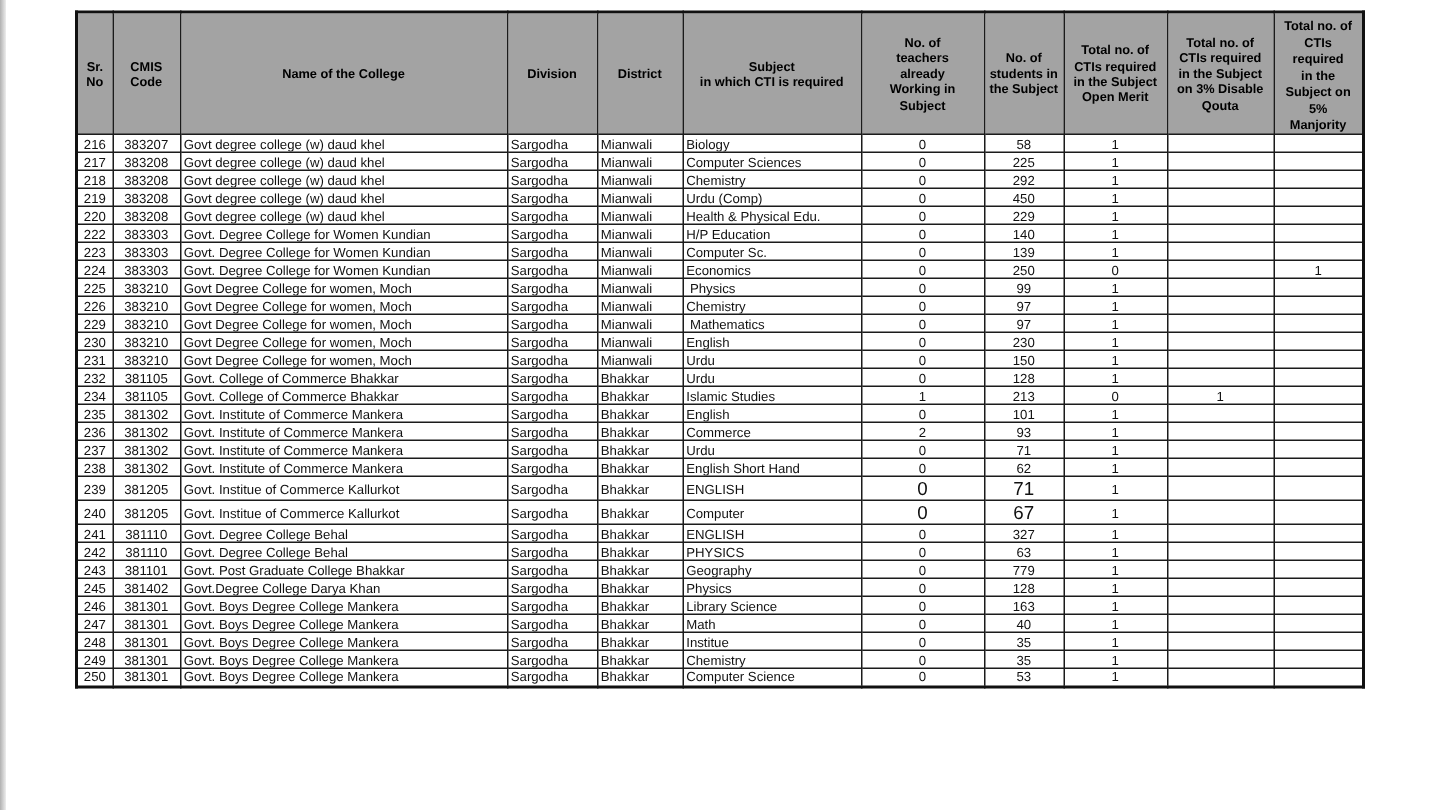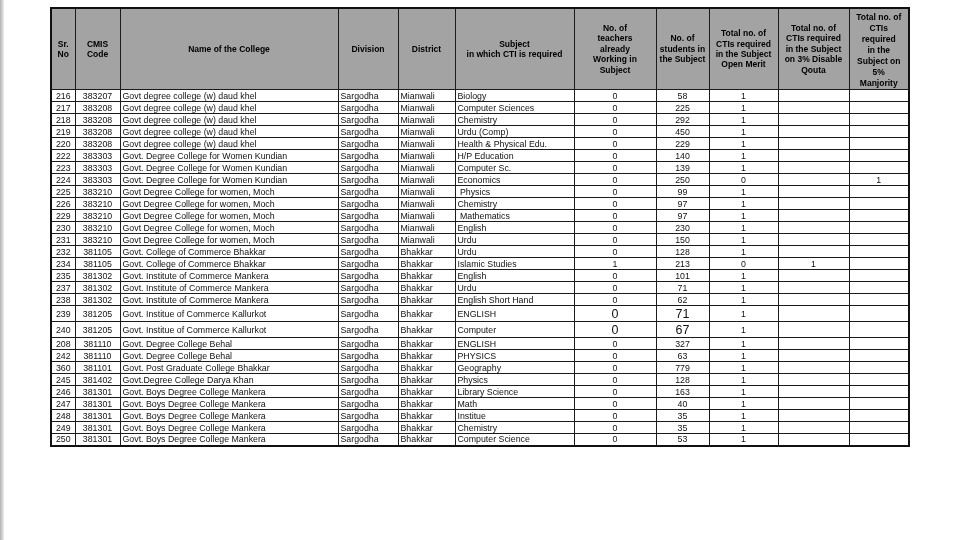--- a/index.html
+++ b/index.html
@@ -322,20 +322,33 @@
           <td class="col3">Sargodha</td>
           <td class="col4">Bhakkar</td>
           <td class="col5">English</td>
           <td class="col6">0</td>
           <td class="col7">101</td>
           <td class="col8">1</td>
           <td class="col9"></td>
           <td class="col10"></td>
         </tr>
         <tr>
+          <td class="col0">236</td>
+          <td class="col1">381302</td>
+          <td class="col2">Govt. Institute of Commerce Mankera</td>
+          <td class="col3">Sargodha</td>
+          <td class="col4">Bhakkar</td>
+          <td class="col5">Commerce</td>
+          <td class="col6">2</td>
+          <td class="col7">93</td>
+          <td class="col8">1</td>
+          <td class="col9"></td>
+          <td class="col10"></td>
+        </tr>
+        <tr>
           <td class="col0">237</td>
           <td class="col1">381302</td>
           <td class="col2">Govt. Institute of Commerce Mankera</td>
           <td class="col3">Sargodha</td>
           <td class="col4">Bhakkar</td>
           <td class="col5">Urdu</td>
           <td class="col6">0</td>
           <td class="col7">71</td>
           <td class="col8">1</td>
           <td class="col9"></td>
@@ -374,21 +387,21 @@
           <td class="col3">Sargodha</td>
           <td class="col4">Bhakkar</td>
           <td class="col5">Computer</td>
           <td class="col6">0</td>
           <td class="col7">67</td>
           <td class="col8">1</td>
           <td class="col9"></td>
           <td class="col10"></td>
         </tr>
         <tr>
-          <td class="col0">208</td>
+          <td class="col0">241</td>
           <td class="col1">381110</td>
           <td class="col2">Govt. Degree College Behal</td>
           <td class="col3">Sargodha</td>
           <td class="col4">Bhakkar</td>
           <td class="col5">ENGLISH</td>
           <td class="col6">0</td>
           <td class="col7">327</td>
           <td class="col8">1</td>
           <td class="col9"></td>
           <td class="col10"></td>
@@ -400,21 +413,21 @@
           <td class="col3">Sargodha</td>
           <td class="col4">Bhakkar</td>
           <td class="col5">PHYSICS</td>
           <td class="col6">0</td>
           <td class="col7">63</td>
           <td class="col8">1</td>
           <td class="col9"></td>
           <td class="col10"></td>
         </tr>
         <tr>
-          <td class="col0">360</td>
+          <td class="col0">243</td>
           <td class="col1">381101</td>
           <td class="col2">Govt. Post Graduate College Bhakkar</td>
           <td class="col3">Sargodha</td>
           <td class="col4">Bhakkar</td>
           <td class="col5">Geography</td>
           <td class="col6">0</td>
           <td class="col7">779</td>
           <td class="col8">1</td>
           <td class="col9"></td>
           <td class="col10"></td>

